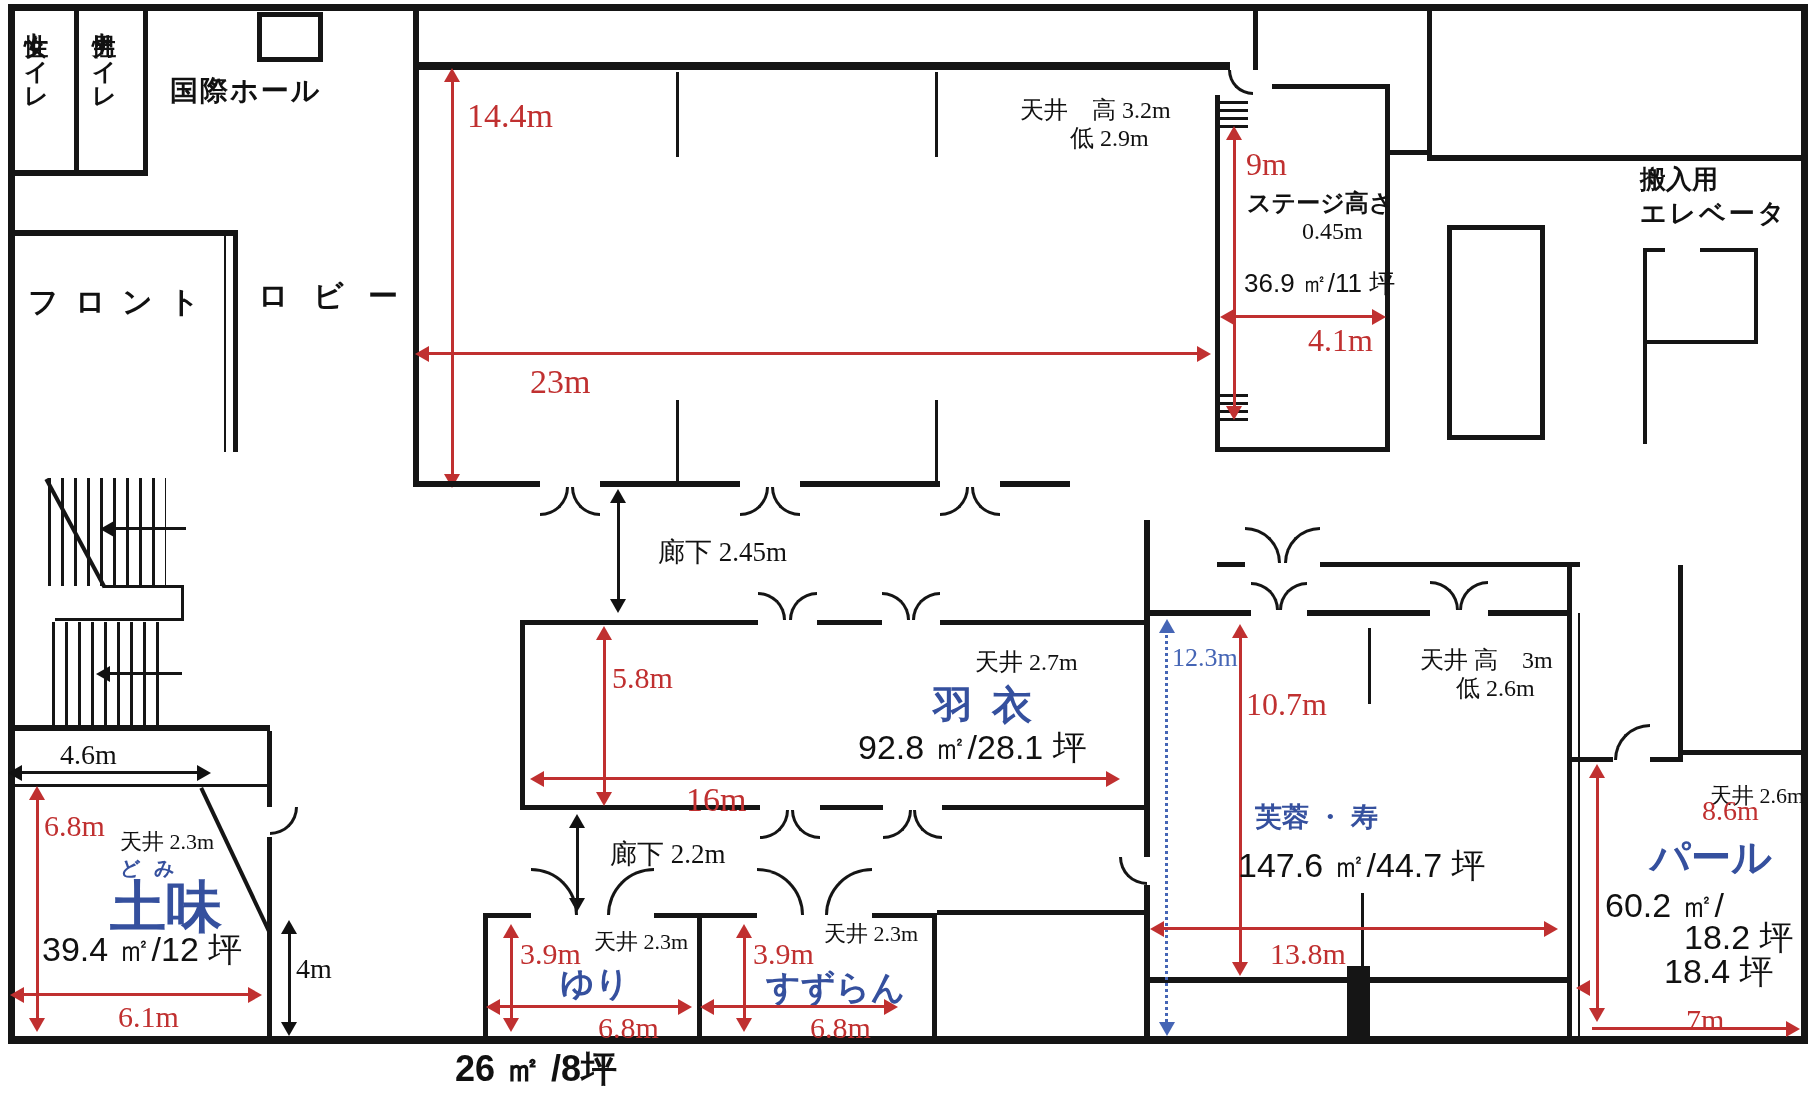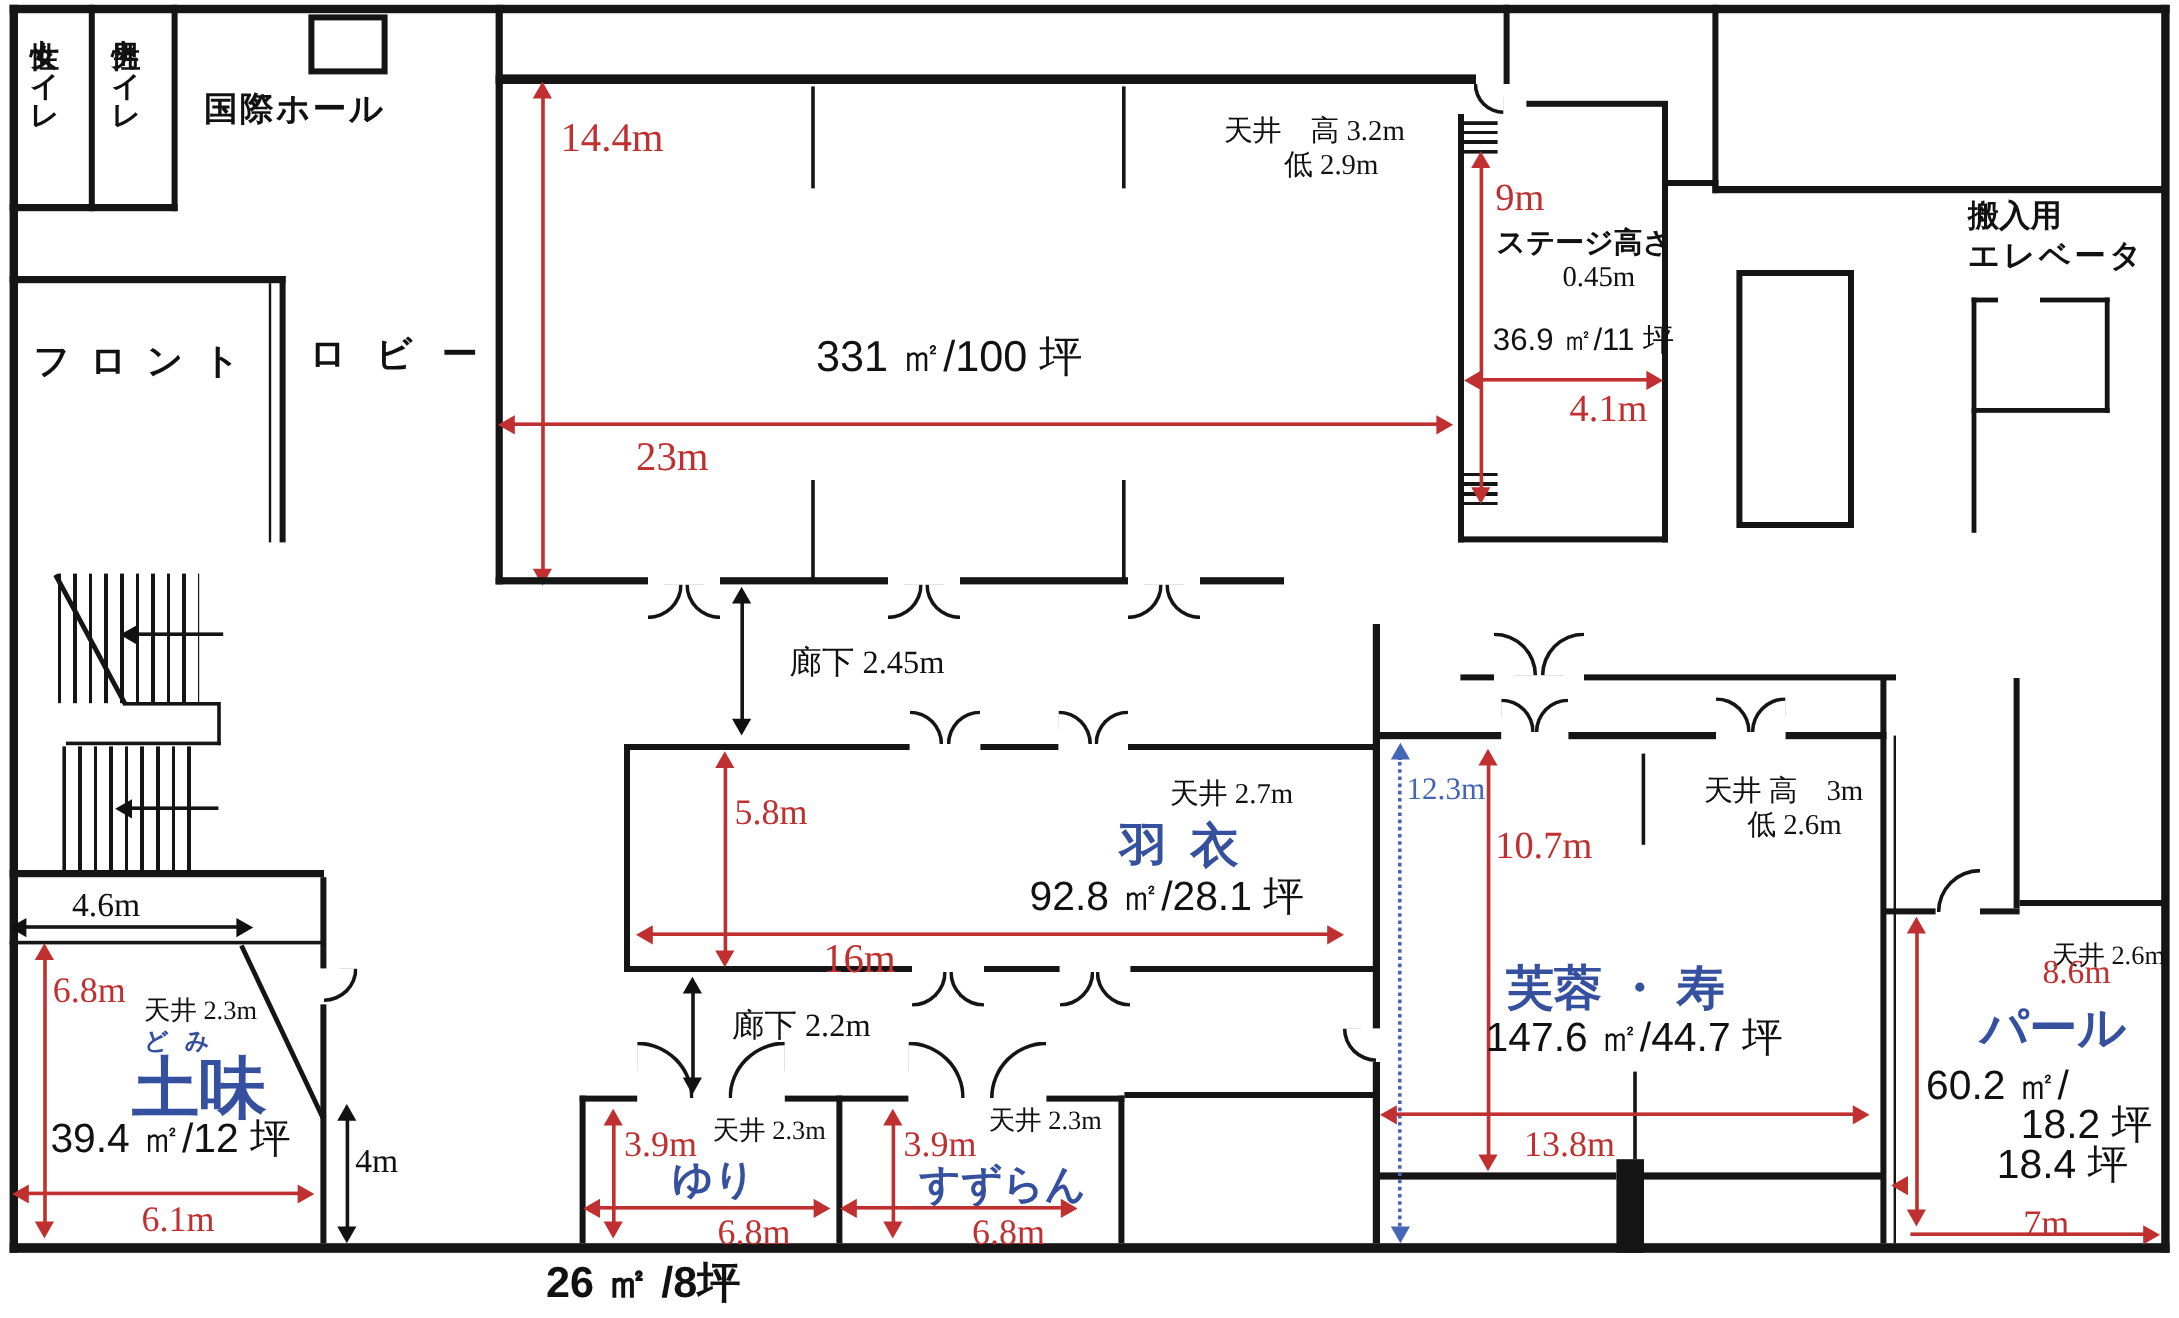--- a/index.html
+++ b/index.html
@@ -101,21 +101,20 @@
   <div class="wall" style="left:413px;top:4px;width:6px;height:483px"></div>
   <div class="wall" style="left:413px;top:62px;width:817px;height:8px"></div>
   <div class="arc arc-tr" style="left:1228px;top:70px;width:25px;height:25px"></div>
   <div class="wall" style="left:1253px;top:4px;width:5px;height:66px"></div>
 
   <div class="ln" style="left:676px;top:72px;width:3px;height:85px"></div>
   <div class="ln" style="left:935px;top:72px;width:3px;height:85px"></div>
   <div class="ln" style="left:676px;top:400px;width:3px;height:84px"></div>
   <div class="ln" style="left:935px;top:400px;width:3px;height:84px"></div>
 
-  <div class="txt" style="left:680px;top:278px;font-size:36px">331 ㎡/100 坪</div>
   <div class="txt serif" style="left:1020px;top:98px;font-size:24px">天井　高 3.2m</div>
   <div class="txt serif" style="left:1070px;top:126px;font-size:24px">低 2.9m</div>
 
   <div class="ln" style="--c:#c03030;left:451px;top:74px;width:3px;height:406px"></div>
   <div class="tri tri-u" style="--c:#c03030;left:444px;top:68px"></div>
   <div class="tri tri-d" style="--c:#c03030;left:444px;top:474px"></div>
   <div class="txt dim" style="left:467px;top:98px;font-size:34px">14.4m</div>
 
   <div class="ln" style="--c:#c03030;left:423px;top:352px;width:780px;height:3px"></div>
   <div class="tri tri-l" style="--c:#c03030;left:415px;top:346px"></div>
@@ -278,21 +277,21 @@
   <div class="txt serif blue" style="left:1172px;top:644px;font-size:26px">12.3m</div>
 
   <div class="ln" style="--c:#c03030;left:1239px;top:632px;width:3px;height:334px"></div>
   <div class="tri tri-u" style="--c:#c03030;left:1232px;top:624px"></div>
   <div class="tri tri-d" style="--c:#c03030;left:1232px;top:962px"></div>
   <div class="txt dim" style="left:1246px;top:688px;font-size:32px">10.7m</div>
 
   <div class="txt serif" style="left:1420px;top:648px;font-size:24px">天井 高　3m</div>
   <div class="txt serif" style="left:1456px;top:676px;font-size:24px">低 2.6m</div>
 
-  <div class="txt room-name" style="left:1255px;top:803px;font-size:40px">芙蓉 ・ 寿</div>
+  <div class="txt room-name" style="left:1255px;top:803px;font-size:27px">芙蓉 ・ 寿</div>
   <div class="txt" style="left:1238px;top:848px;font-size:34px">147.6 ㎡/44.7 坪</div>
 
   <div class="ln" style="--c:#c03030;left:1158px;top:927px;width:392px;height:3px"></div>
   <div class="tri tri-l" style="--c:#c03030;left:1150px;top:921px"></div>
   <div class="tri tri-r" style="--c:#c03030;left:1544px;top:921px"></div>
   <div class="txt dim" style="left:1270px;top:938px;font-size:30px">13.8m</div>
 
   <div class="wall" style="left:1568px;top:757px;width:45px;height:5px"></div>
   <div class="wall" style="left:1650px;top:757px;width:33px;height:5px"></div>
   <div class="arc arc-br" style="left:1614px;top:724px;width:36px;height:36px"></div>

